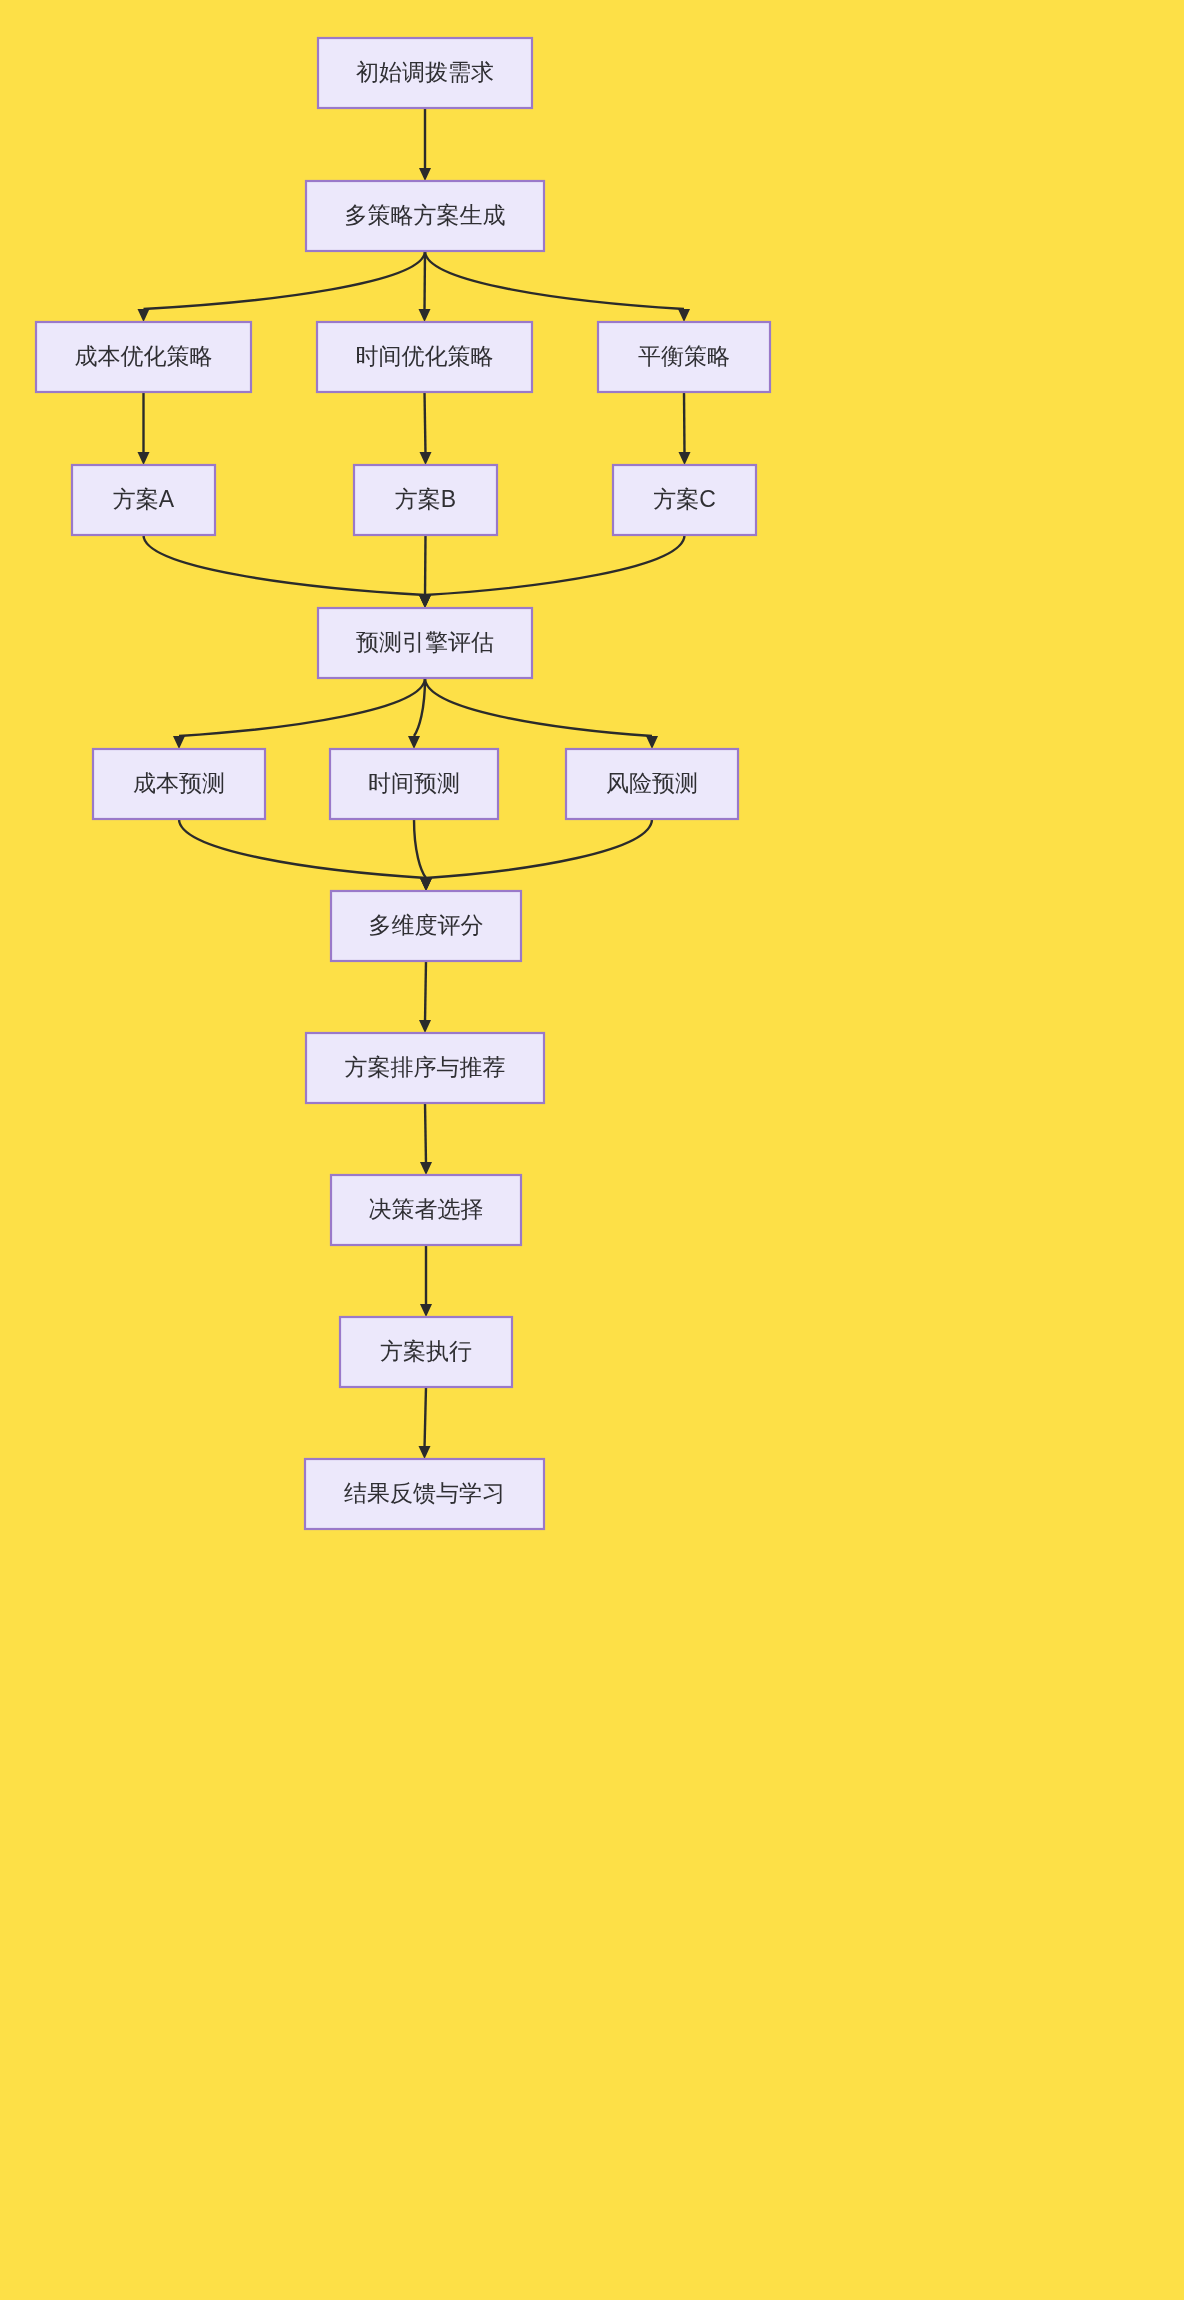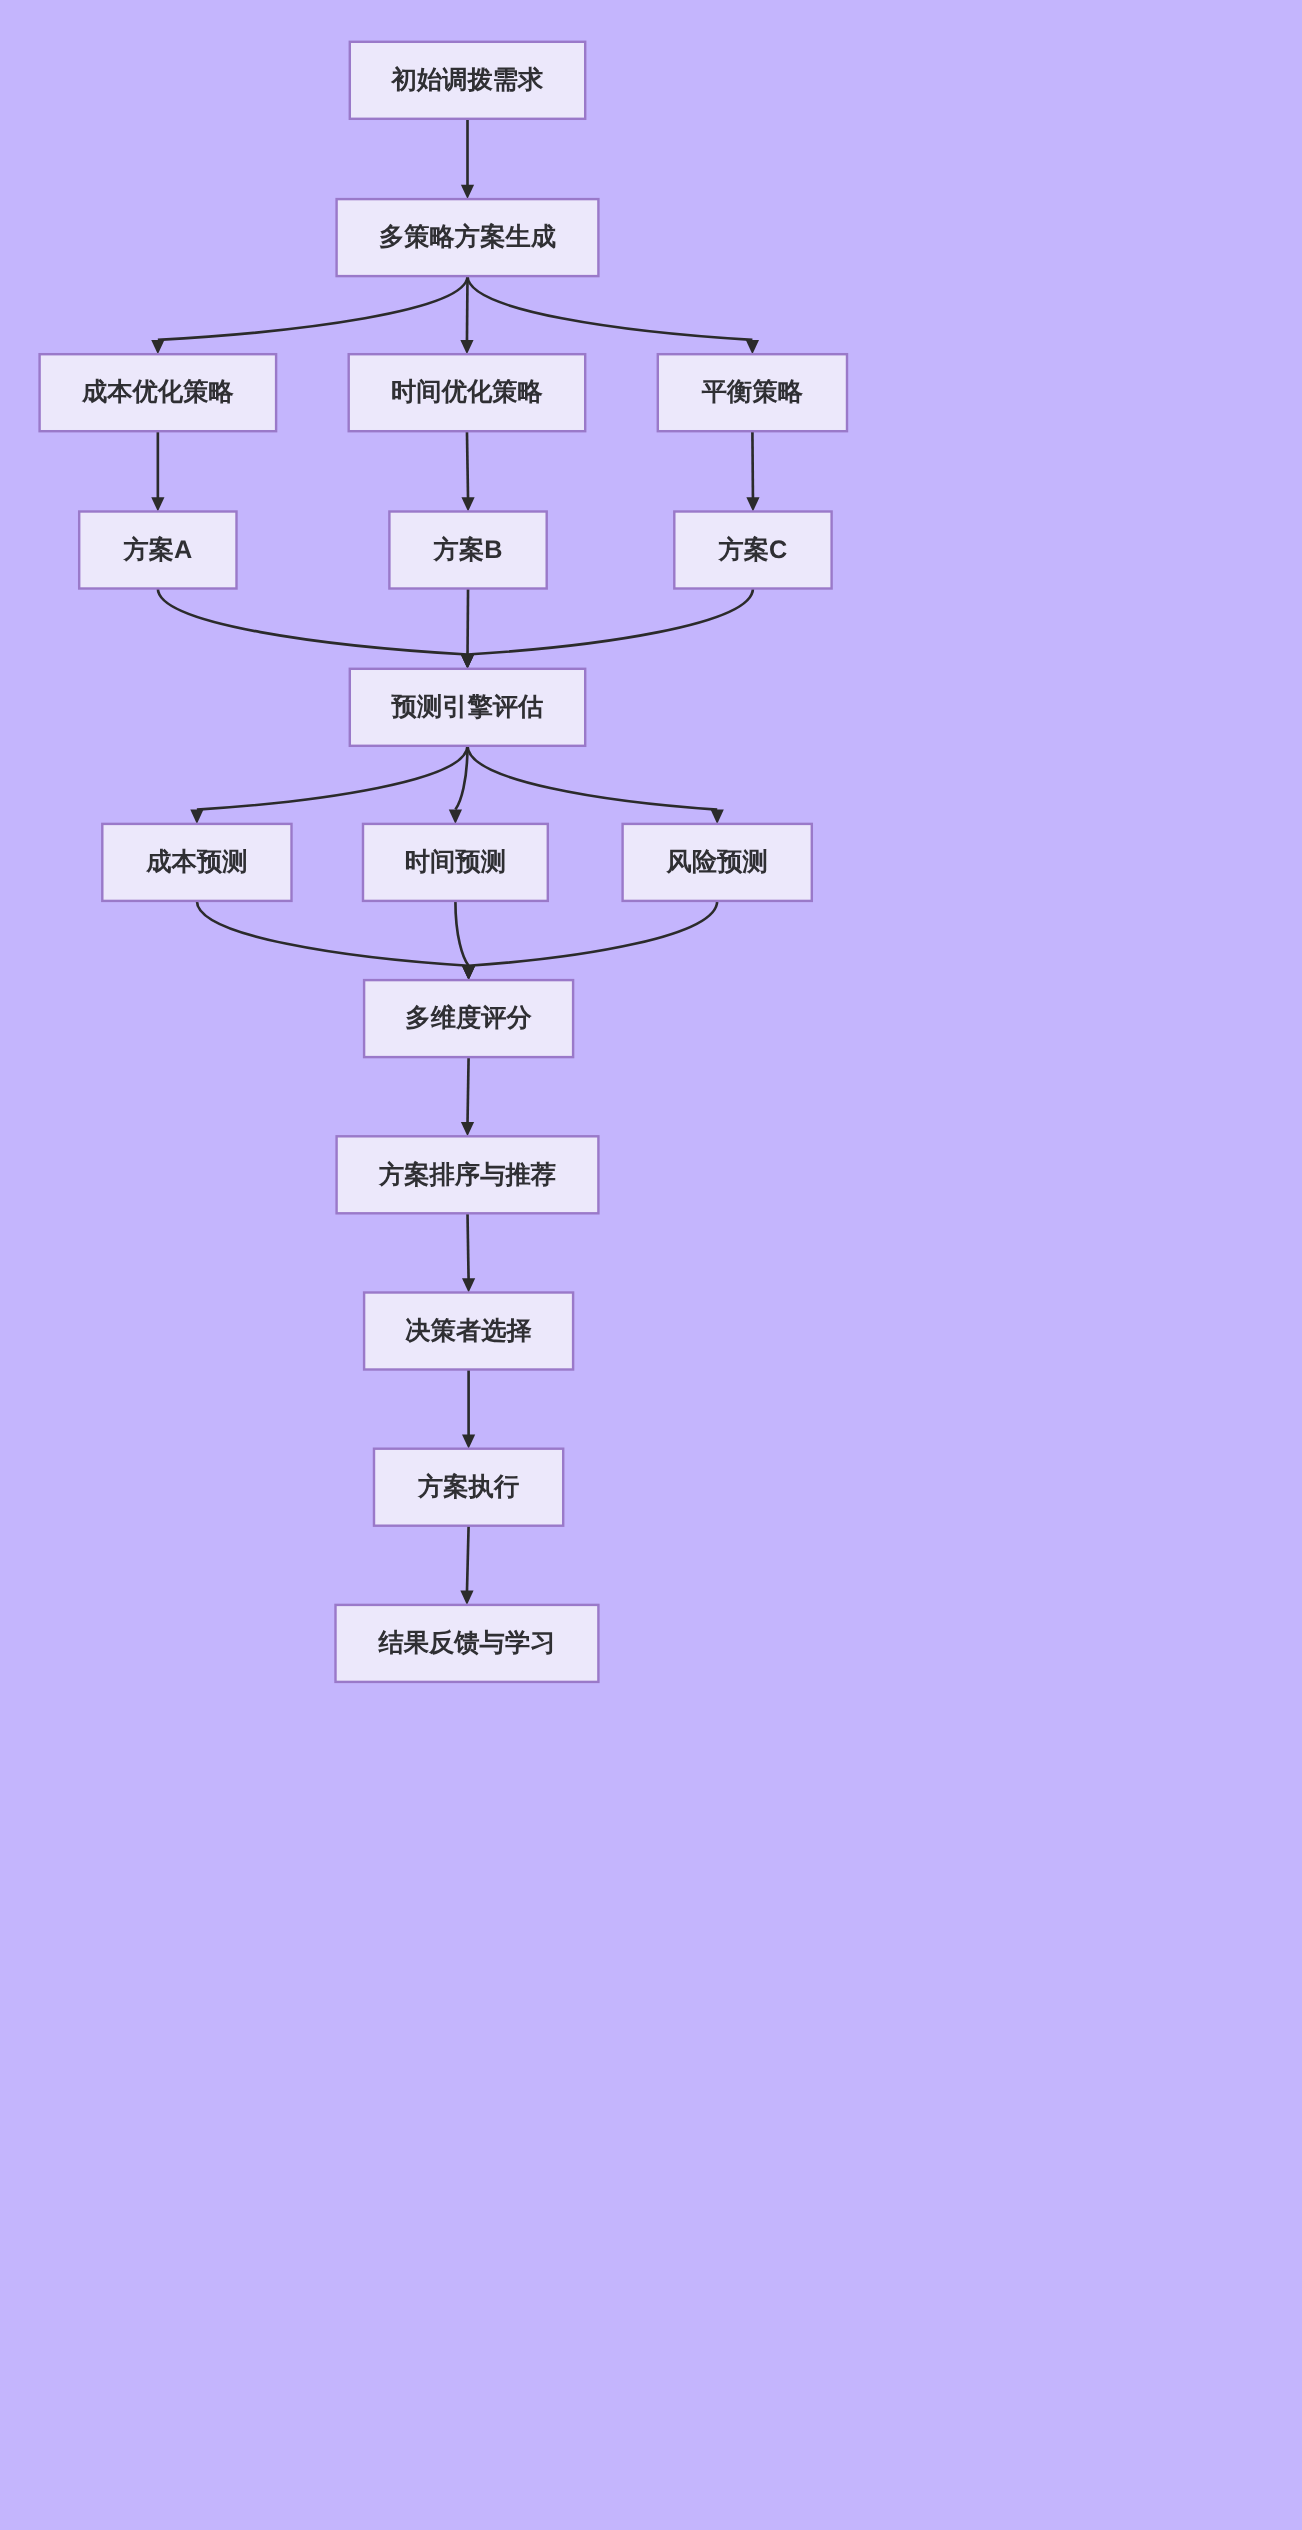--- a/index.html
+++ b/index.html
@@ -10,22 +10,21 @@
   body {
     width: 1184px;
     height: 2300px;
     font-family: "Liberation Sans", "DejaVu Sans", sans-serif;
     overflow: hidden;
   }
   #flowchart-canvas {
     position: relative;
     width: 1184px;
     height: 2300px;
-    background: #c4b5fd;
-    font-weight: bold;
+    background: #fde047;
   }
   svg#diagram {
     display: block;
     width: 1184px;
     height: 2300px;
   }
   .node-rect {
     fill: #ece8fb;
     stroke: #9a79c9;
     stroke-width: 2.2;

